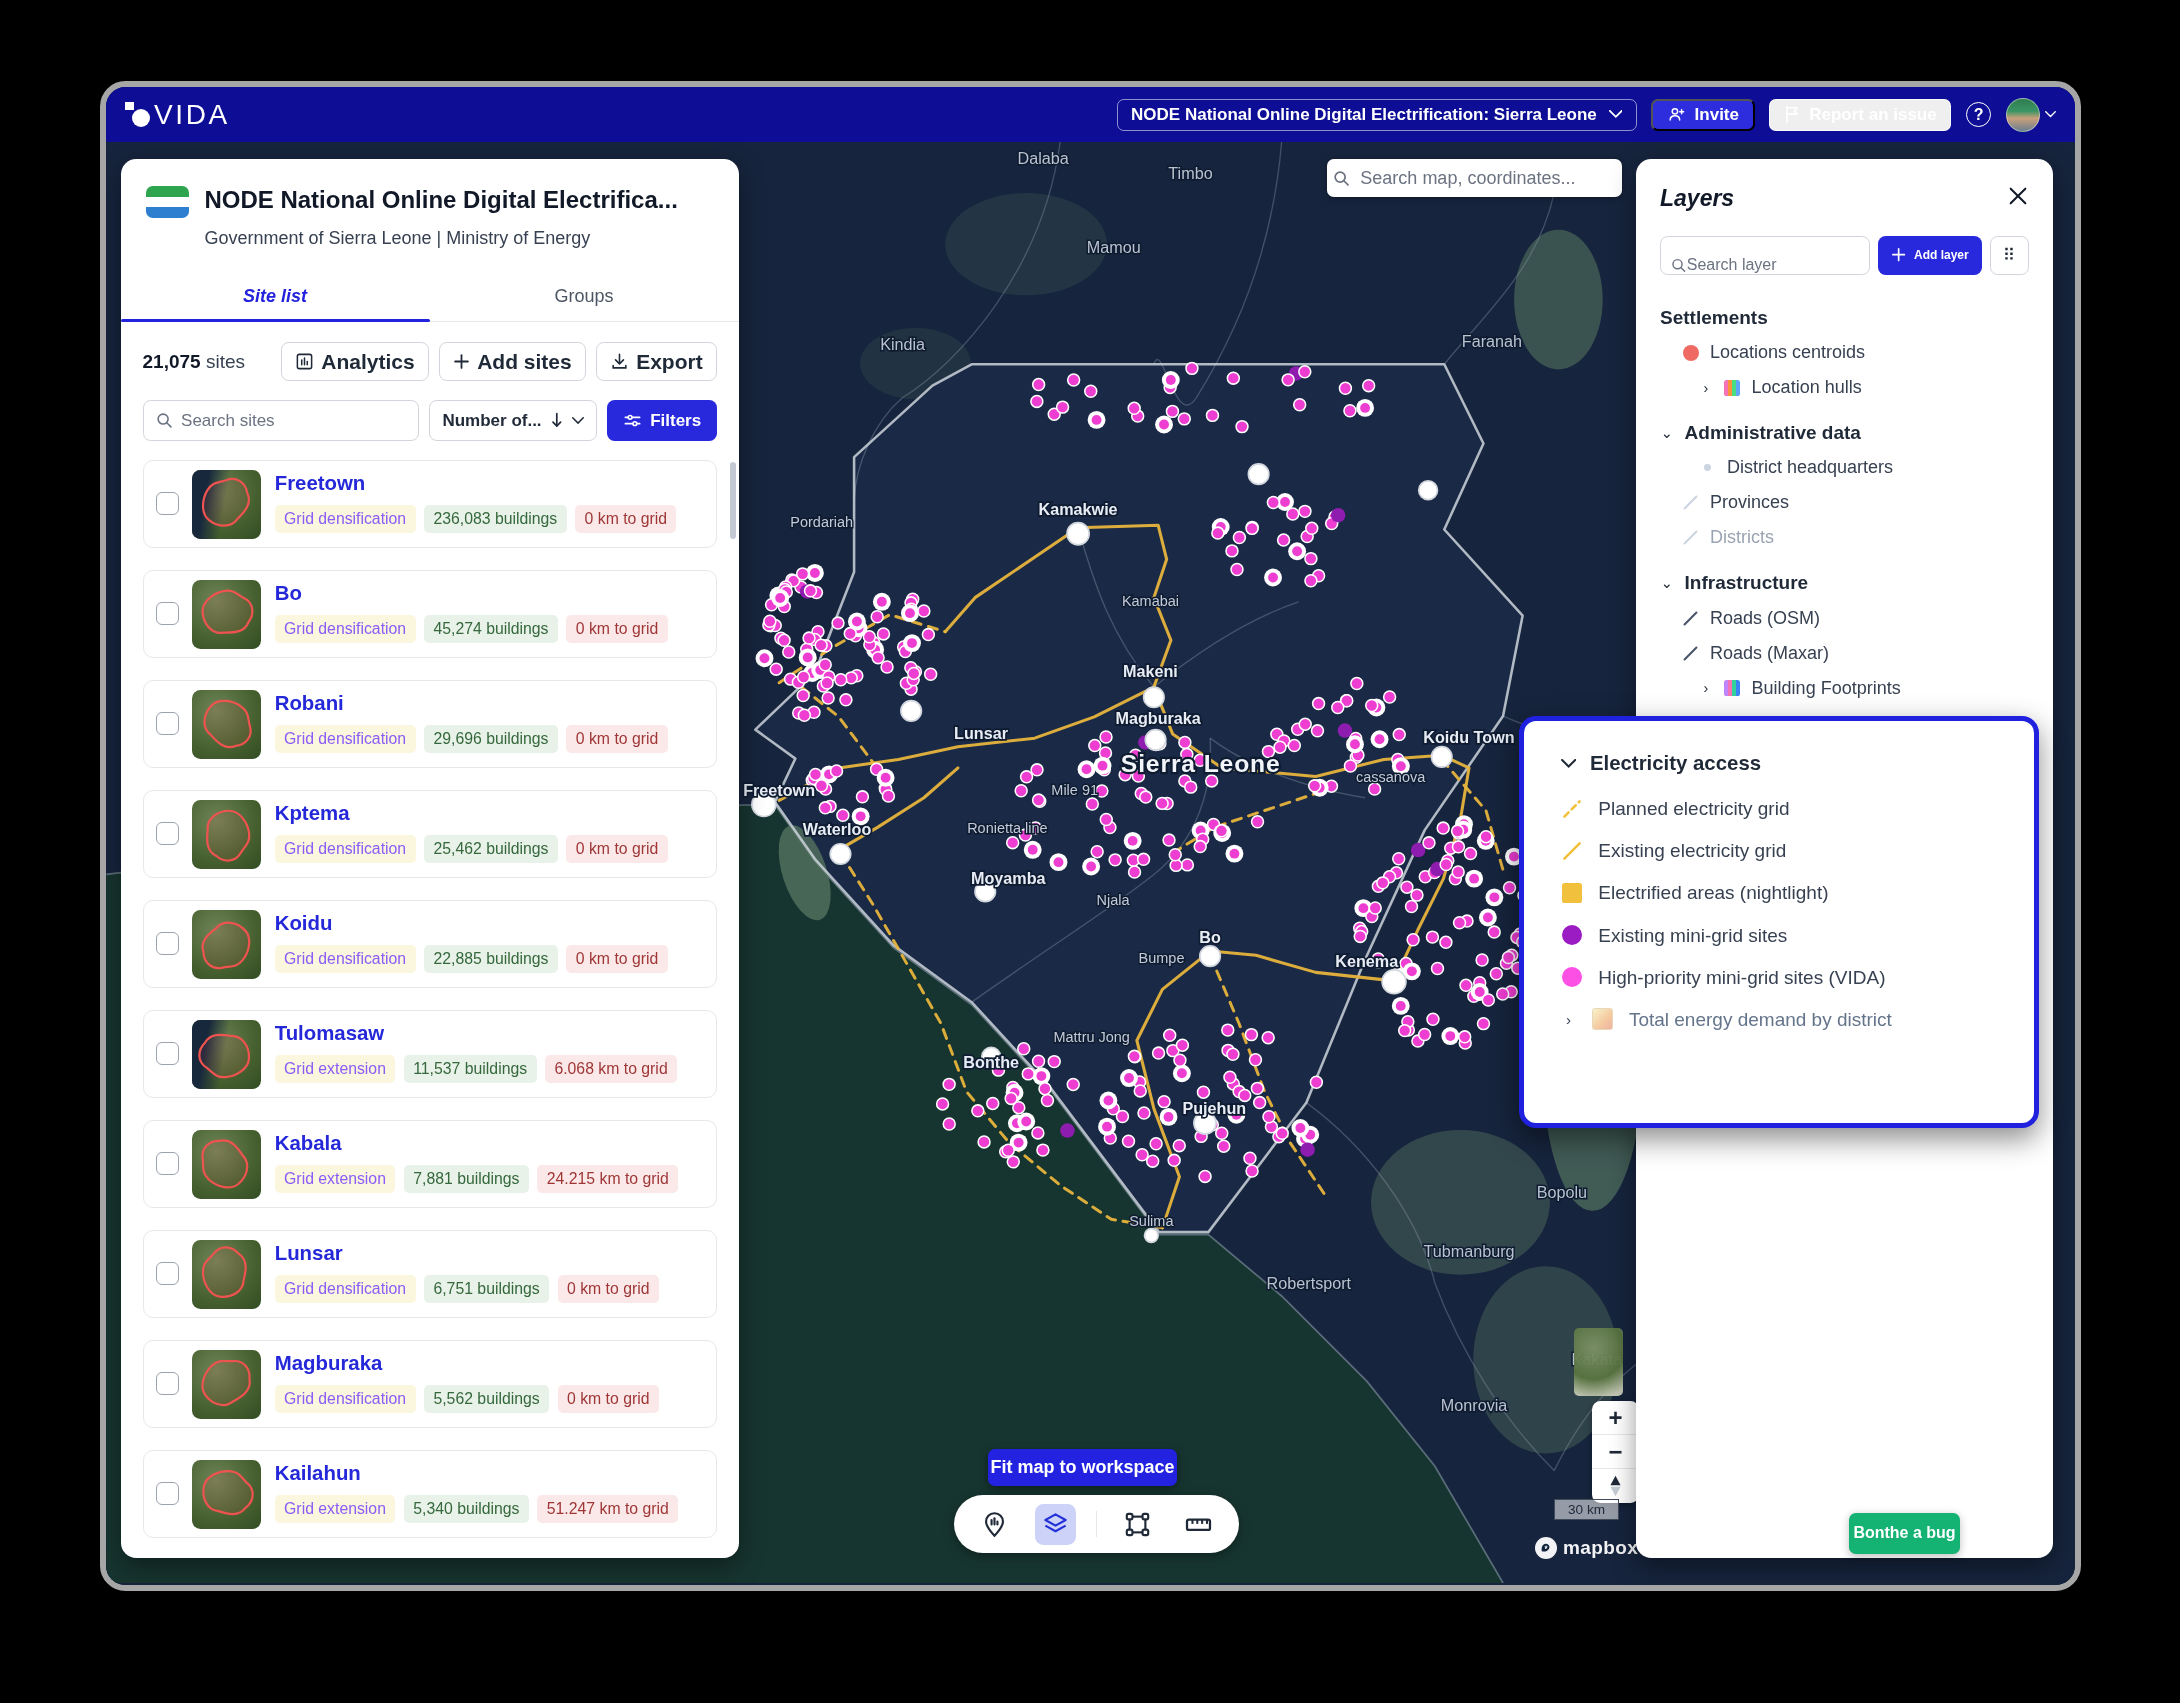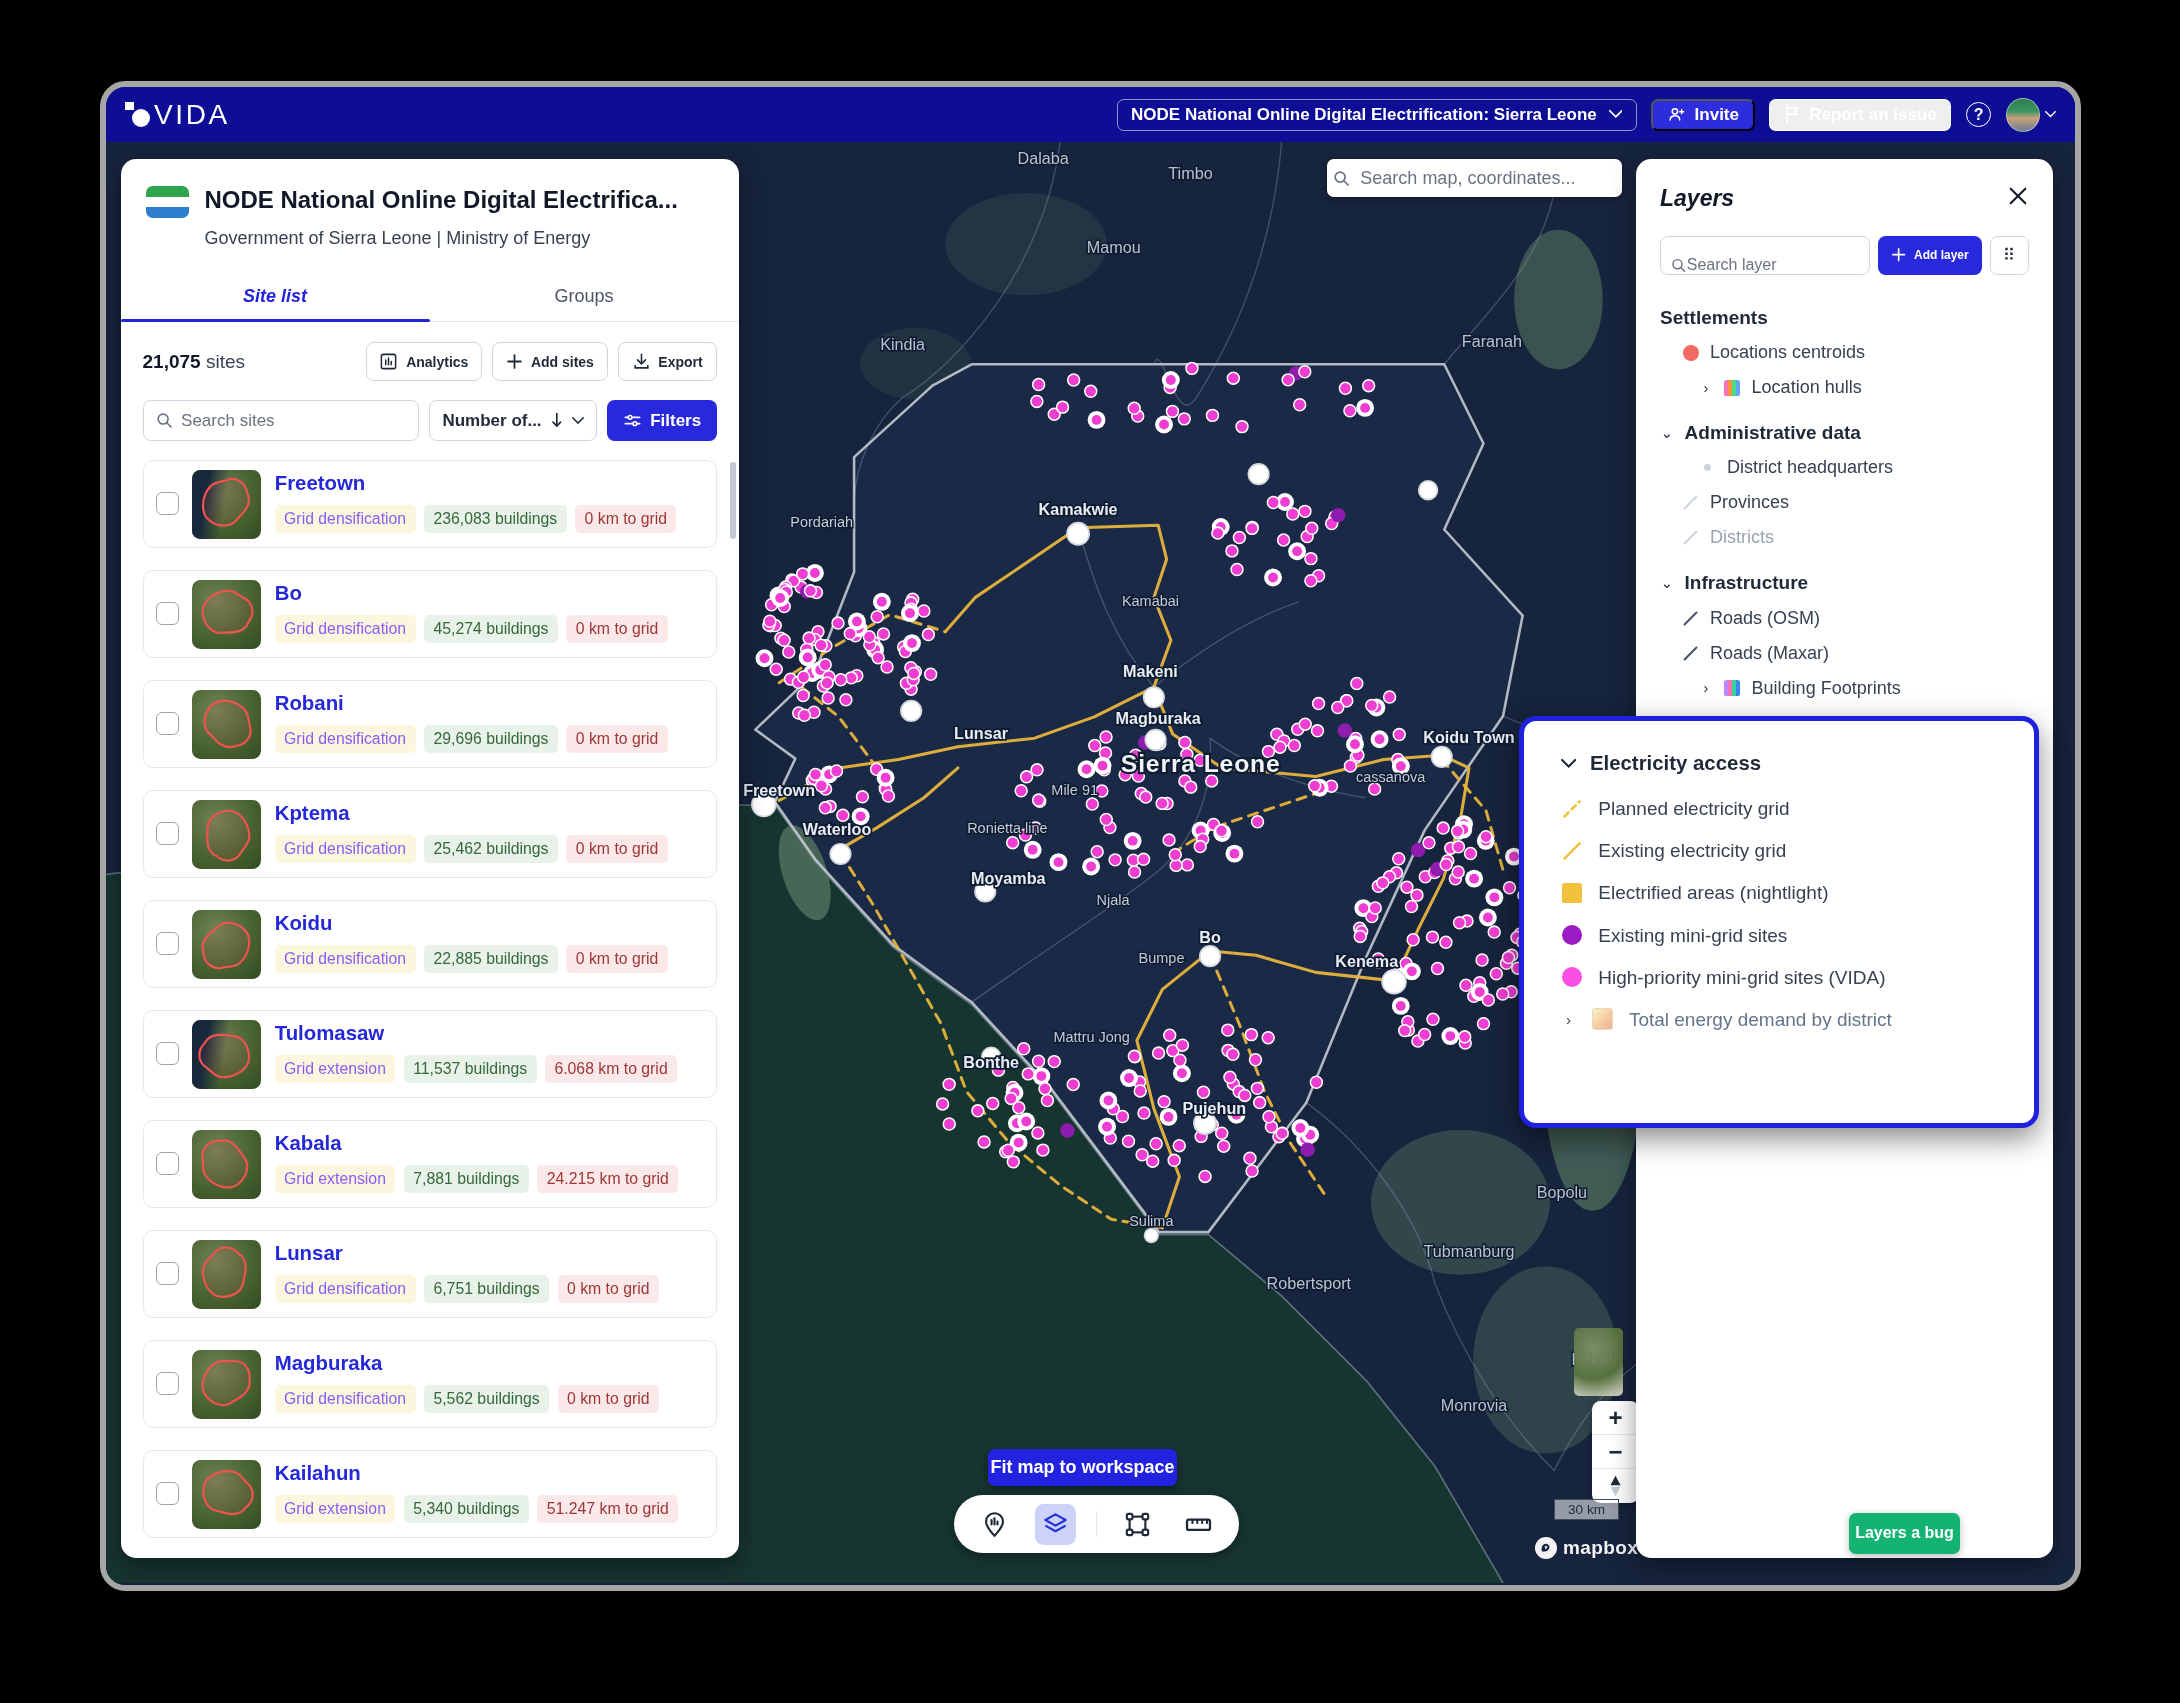--- a/index.html
+++ b/index.html
@@ -67,21 +67,21 @@
   .pp-title { font-size:24px; font-weight:700; color:#111827; white-space:nowrap; flex:1; }
   .pp-subtitle { margin-top:13.6px; font-size:18px; color:#374151; }
   .pp-tabs { display:flex; margin-top:25.6px; border-bottom:0.9px solid #e5e7eb; }
   .pp-tab { flex:1; text-align:center; font-size:18px; padding:12px 0 13.6px; color:#4b5563; position:relative; }
   .pp-tab.active { color:#2323dd; font-weight:600;font-style:italic; }
   .pp-tab.active::after { content:""; position:absolute; left:0; right:0; bottom:-1.7px; height:3.4px; background:#2323dd; border-radius:1.7px; }
   .pp-stats { display:flex; align-items:center; padding:20.4px 22px 0 22px; gap:10.2px; }
   .site-count { font-size:19px; color:#374151; margin-right:auto; white-space:nowrap; }
   .site-count b { color:#111827; font-weight:700; }
   .sm-btn { display:flex; align-items:center; gap:7.7px; height:39px; padding:0 12.8px; border:1.3px solid #d1d5db;
-    border-radius:7.7px; background:#fff; font-size:14px; font-weight:600; color:#1f2937; font-family:inherit; white-space:nowrap;justify-content:space-between; }
+    border-radius:7.7px; background:#fff; font-size:21px; font-weight:600; color:#1f2937; font-family:inherit; white-space:nowrap;justify-content:space-between; }
   .pp-search-row { display:flex; gap:10.2px; padding:19px 22px 15.3px 22px; }
   .search-input { flex:1; display:flex; align-items:center; gap:8.5px; height:41px; border:1.3px solid #d1d5db; border-radius:7.7px; padding:0 12px; }
   .search-input input { border:none; outline:none; font-size:17px; width:100%; color:#374151; font-family:inherit; }
   .search-input input::placeholder { color:#6b7280; }
   .sort-btn { display:flex; align-items:center; gap:8.5px; height:41px; padding:0 12px; border:1.3px solid #d1d5db;
     border-radius:7.7px; background:#fff; font-size:17px; font-weight:600; color:#1f2937; font-family:inherit; white-space:nowrap; }
   .filters-btn { display:flex; align-items:center; gap:8.5px; height:41px; padding:0 15.3px; background:#2828dd; border:none;
     border-radius:7.7px; color:#fff; font-size:17px; font-weight:700; font-family:inherit; }
   .site-list { flex:1; overflow:hidden; padding:3.4px 22px 17px 22px; position:relative; }
   .scroll-thumb { position:absolute; right:2.6px; top:5.1px; width:6px; height:77px; border-radius:3.4px; background:#c3c9d2; }
@@ -1208,21 +1208,21 @@
         </div>
         <div class="cg-row">
           <span class="cg-chev">›</span>
                    <span class="cg-label">Other</span>
         </div>
         <div class="cg-row">
           <span class="cg-chev">›</span>
                    <span class="cg-label">Global base layers</span>
         </div>
       </div>
-    <button class="report-bug-btn">Layers a bug</button>
+    <button class="report-bug-btn">Bonthe a bug</button>
   </div>
 
   <div class="elec-popup">
     <div class="ep-header">
       <svg width="15.3" height="9.4" viewBox="0 0 16 10">
           <path d="M1 1 L8 8 L15 1" fill="none" stroke="#1f2937" stroke-width="2.2" stroke-linecap="round"></path>
         </svg>
       <div class="ep-title">Electricity access</div>
     </div>
     <div class="ep-rows" id="ep-rows">

